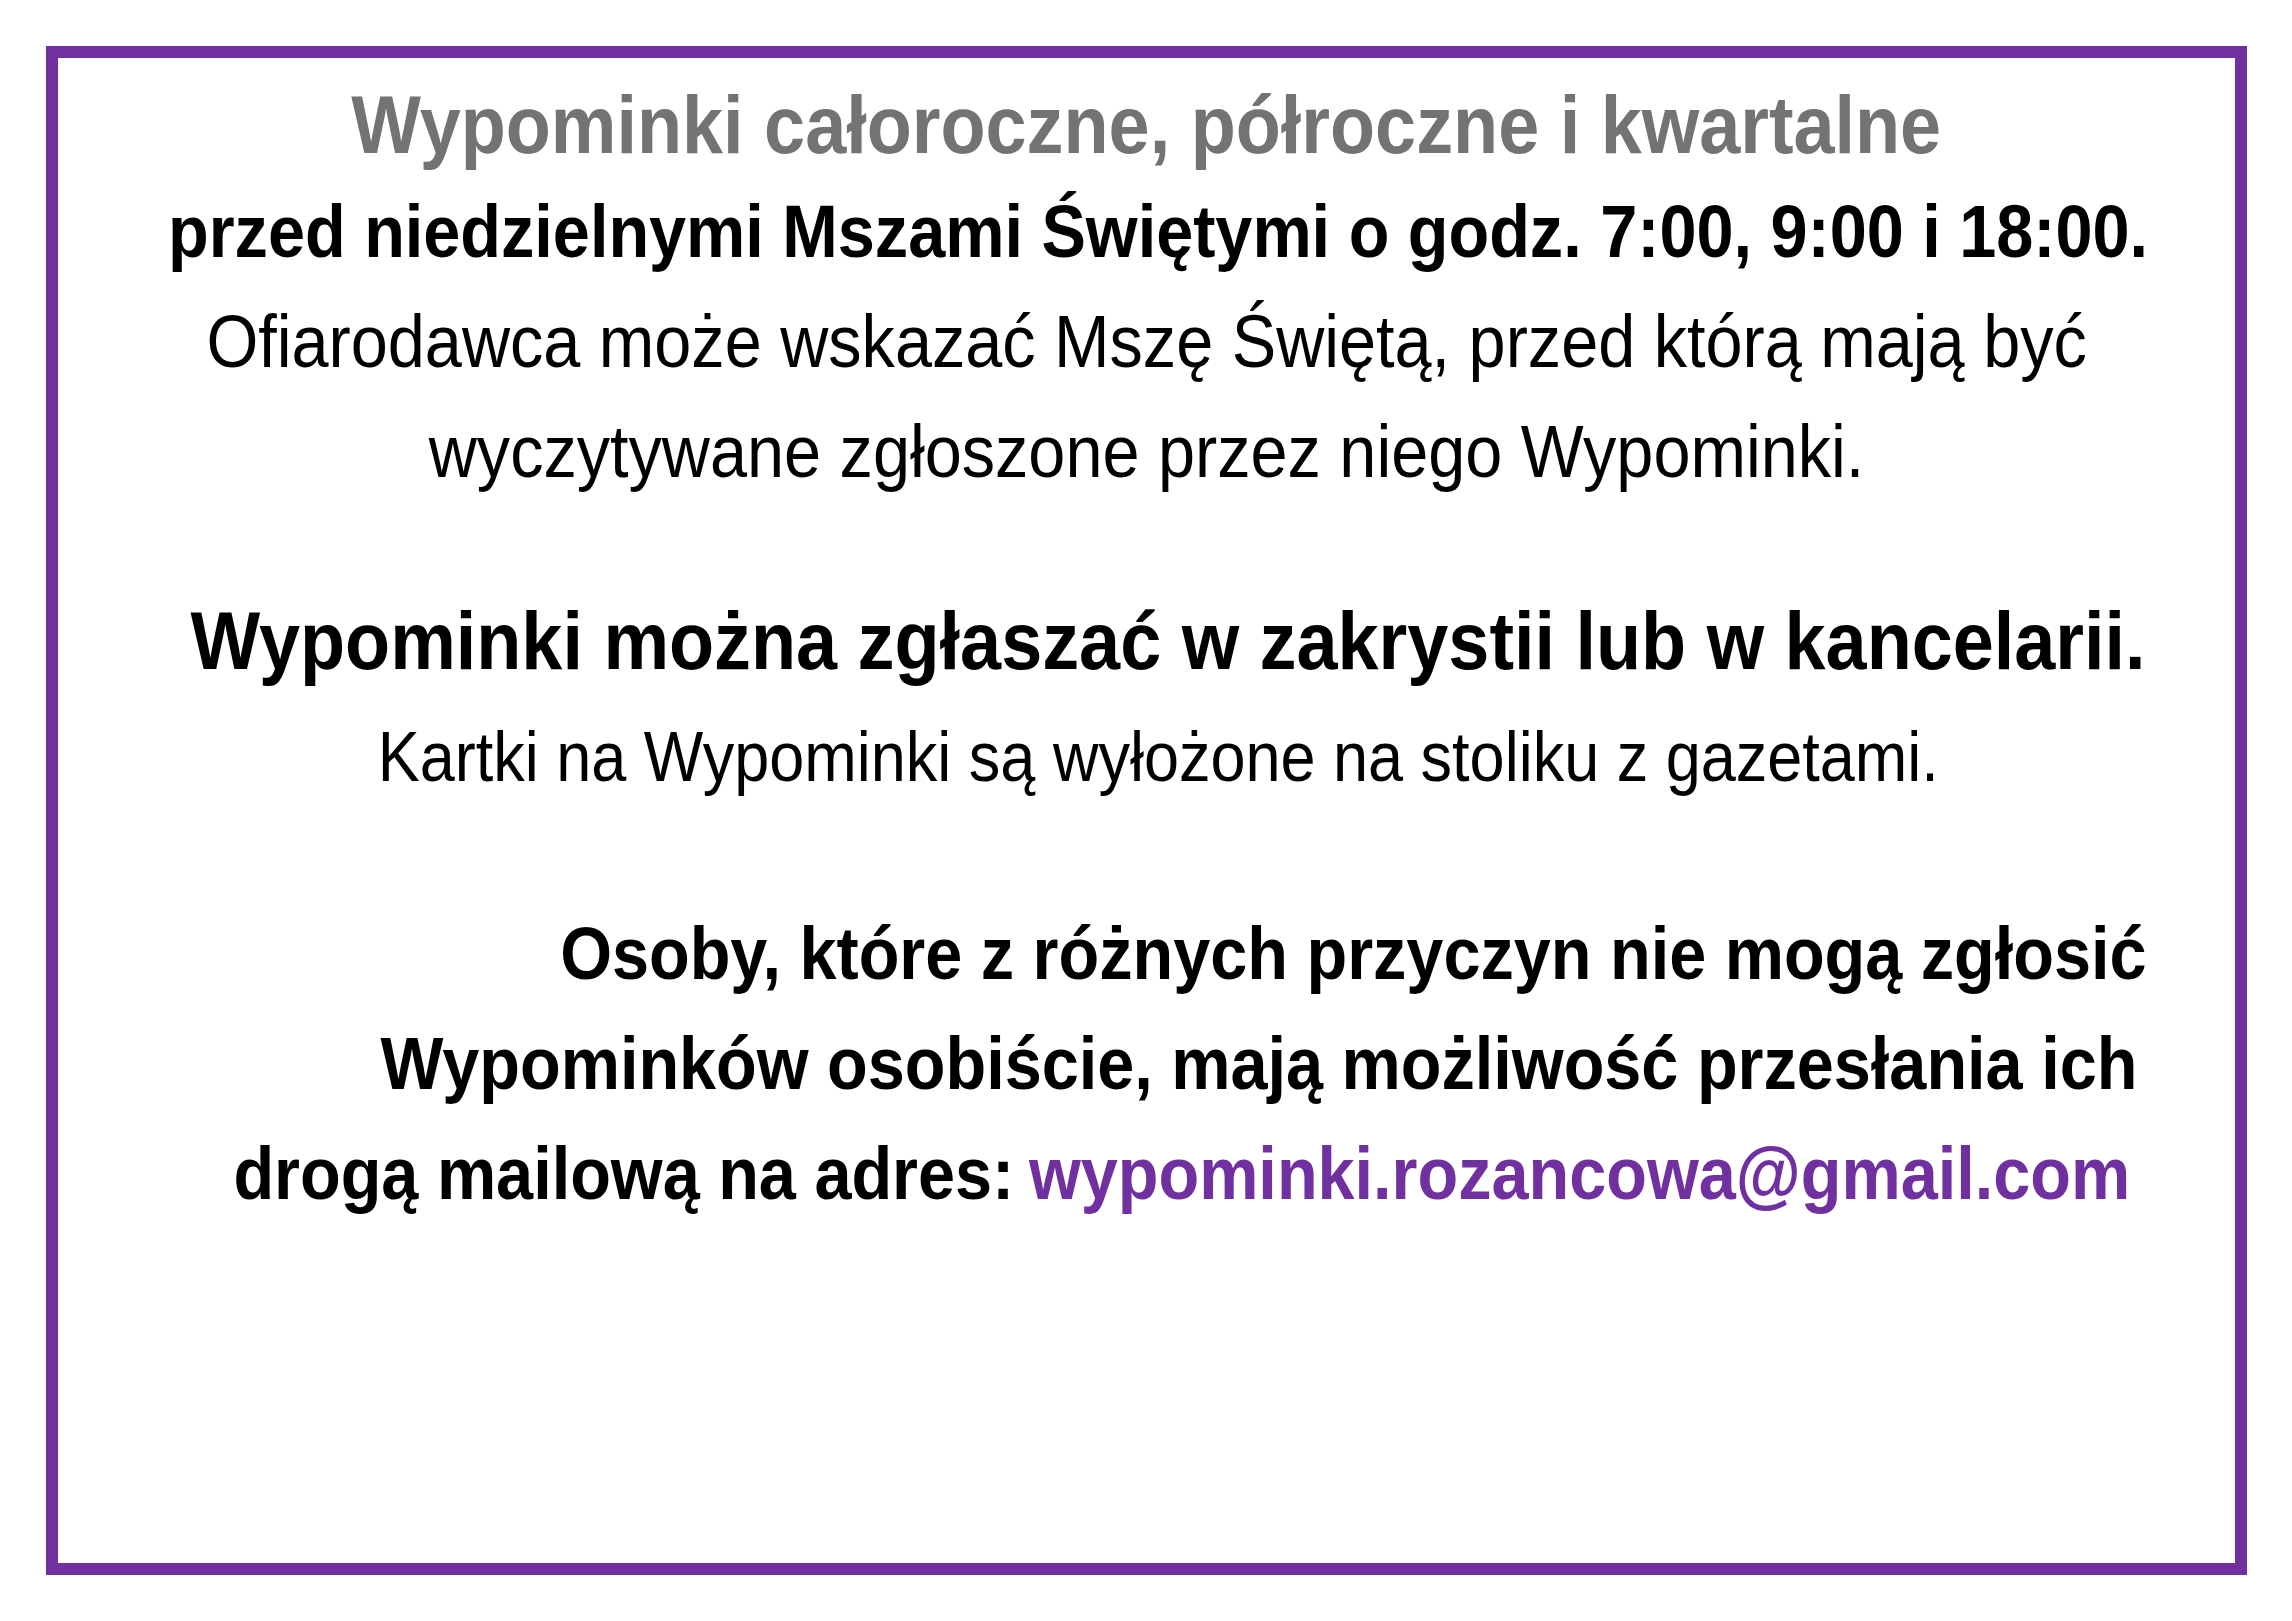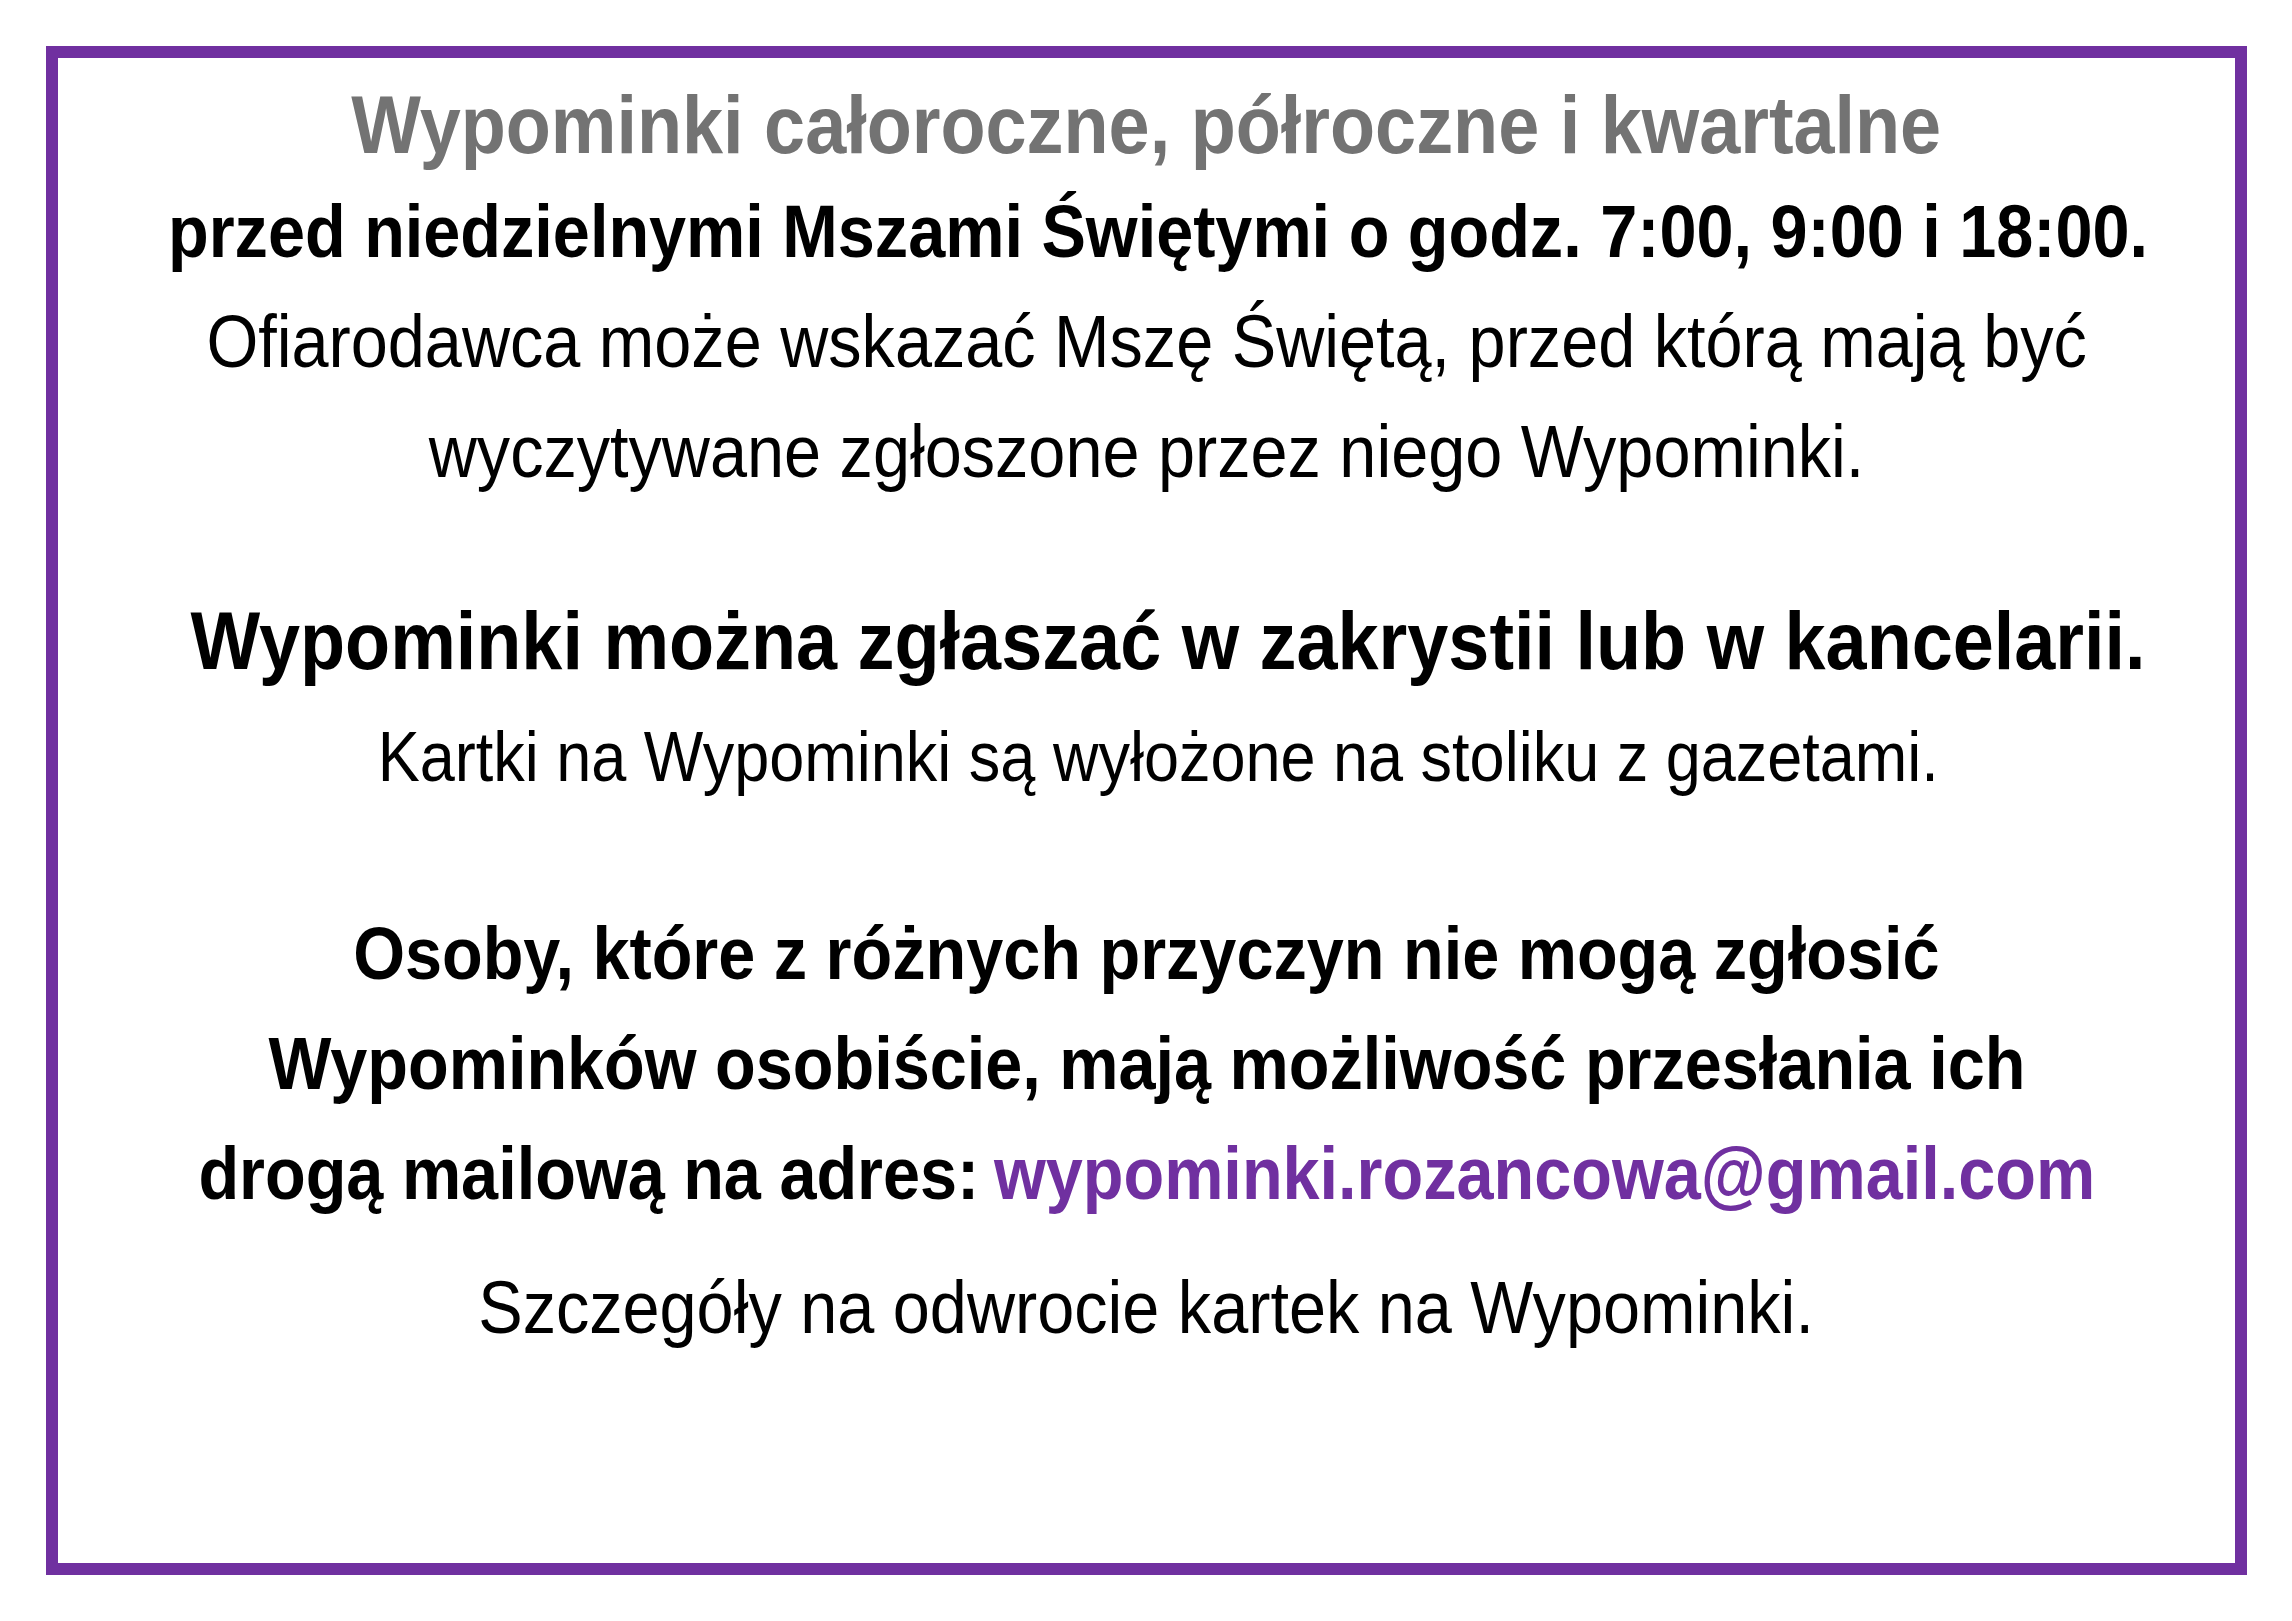--- a/index.html
+++ b/index.html
@@ -59,20 +59,21 @@
     line-height: 116px;
     font-weight: bold;
   }
   .l-big-reg {
     font-size: 70px;
     line-height: 116px;
     font-weight: normal;
   }
   .sec-mail {
     margin-top: 84px;
+    text-align: right;
   }
   .purple-text {
     color: #7030A0;
   }
   .mail-prefix {
     margin-right: 0.22em;
   }
   .l-footer {
     margin-top: 23.5px;
     font-size: 74px;
@@ -115,18 +116,15 @@
     <div class="line l-sub-bold">
       <span class="cond">Wypominków osobiście, mają możliwość przesłania ich</span>
     </div>
     <div class="line l-sub-bold">
       <span class="cond">
         <span class="mail-prefix">drogą mailową na adres:</span><span class="purple-text">wypominki.rozancowa@gmail.com</span>
       </span>
     </div>
   </div>
 
-  <div class="line l-footer">
-    <span class="cond">Szczegóły na odwrocie kartek na Wypominki.</span>
-  </div>
 
 </div>
 
 
 </body></html>

